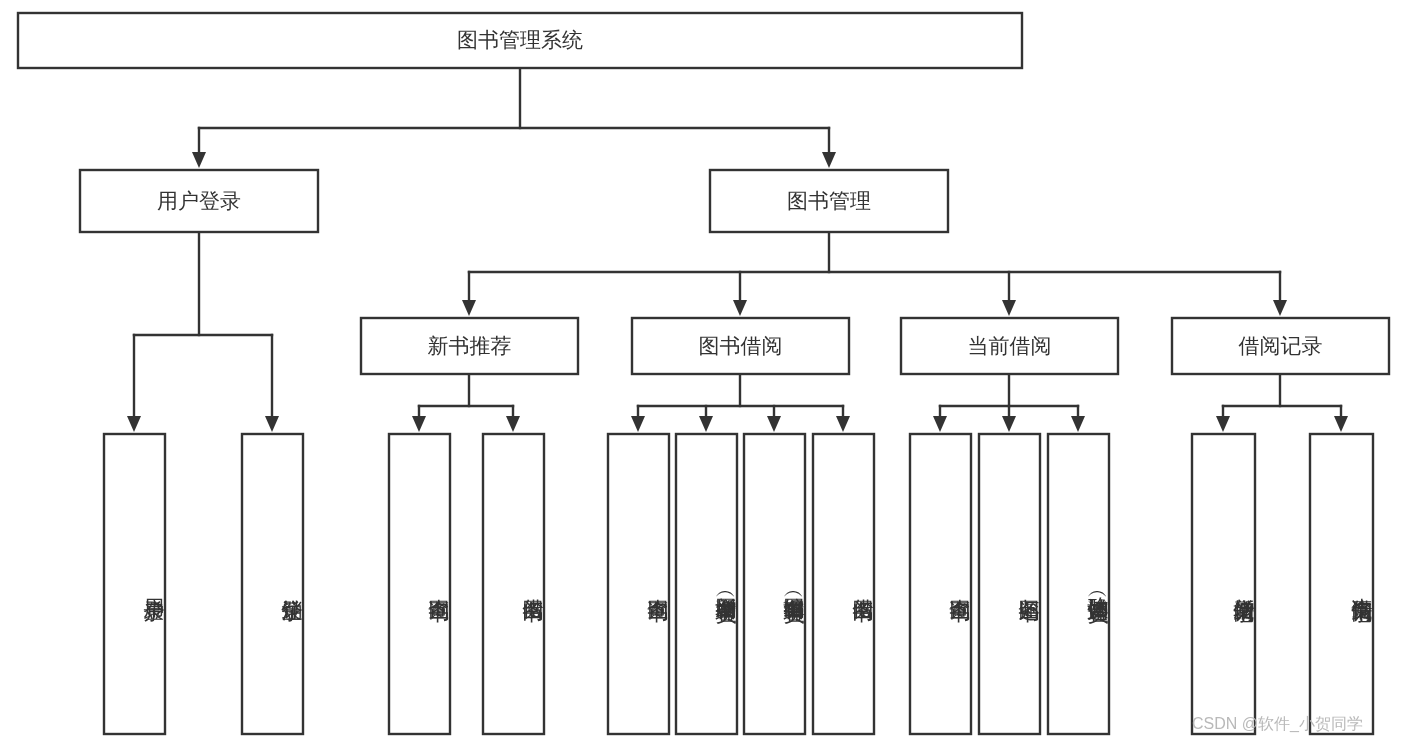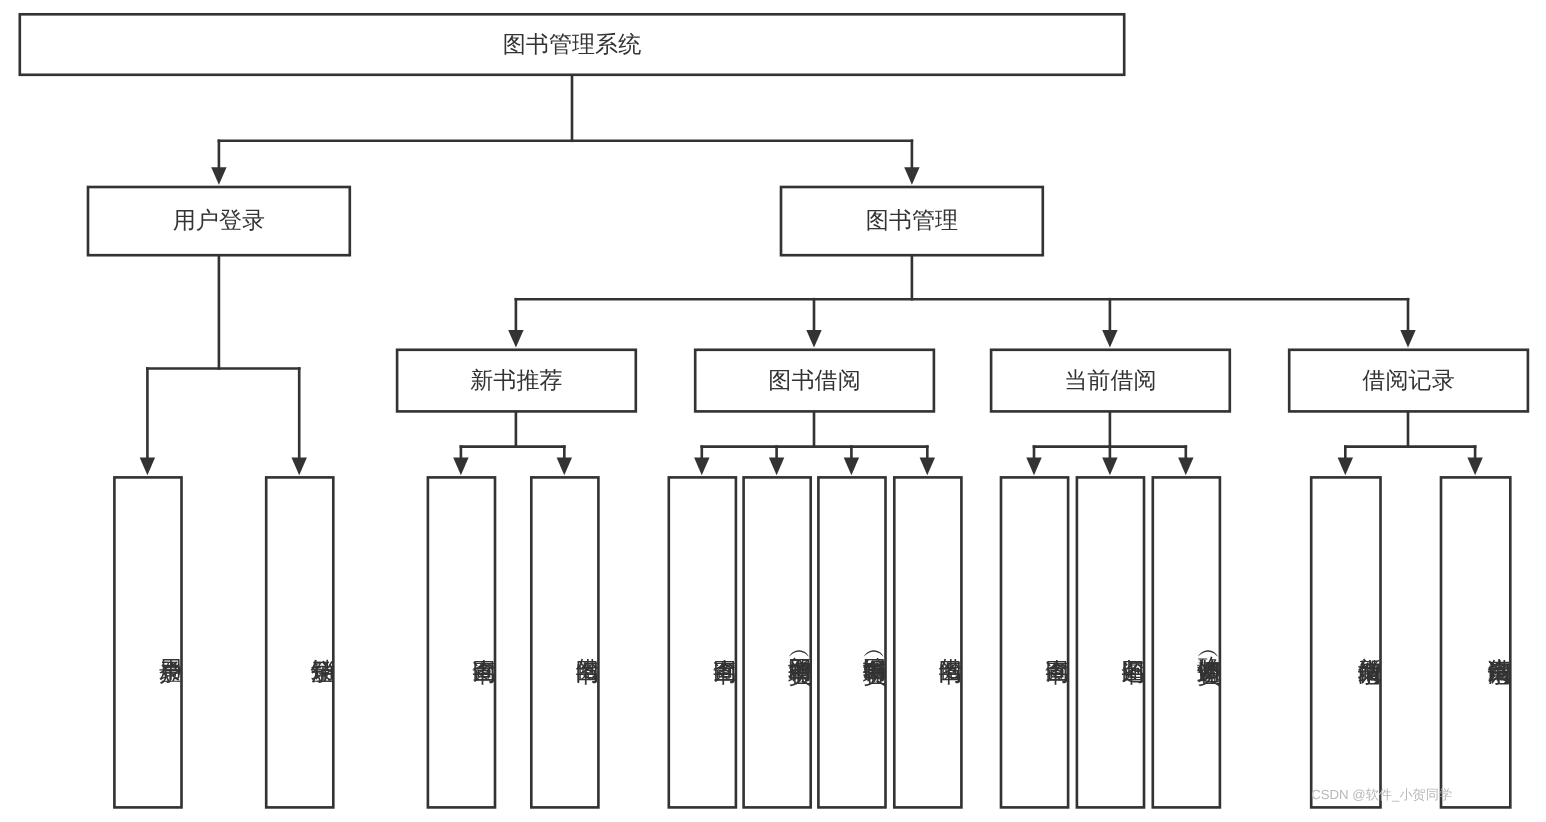--- a/index.html
+++ b/index.html
@@ -57,21 +57,21 @@
     line-height: 1.08;
     letter-spacing: 1px;
     color: #333333;
     white-space: nowrap;
     pointer-events: none;
   }
   .watermark {
     position: absolute;
     left: 1192px;
     top: 714px;
-    font-size: 12px;
+    font-size: 16px;
     color: #b9b9b9;
     font-family: "Liberation Sans", "DejaVu Sans", sans-serif;
     white-space: nowrap;
   }
 </style>
 </head>
 <body>
 
 <div id="diagram-root">
 

